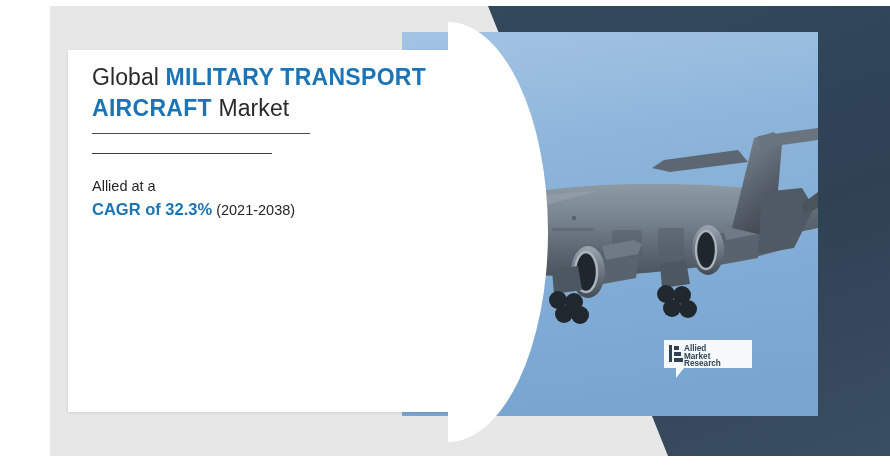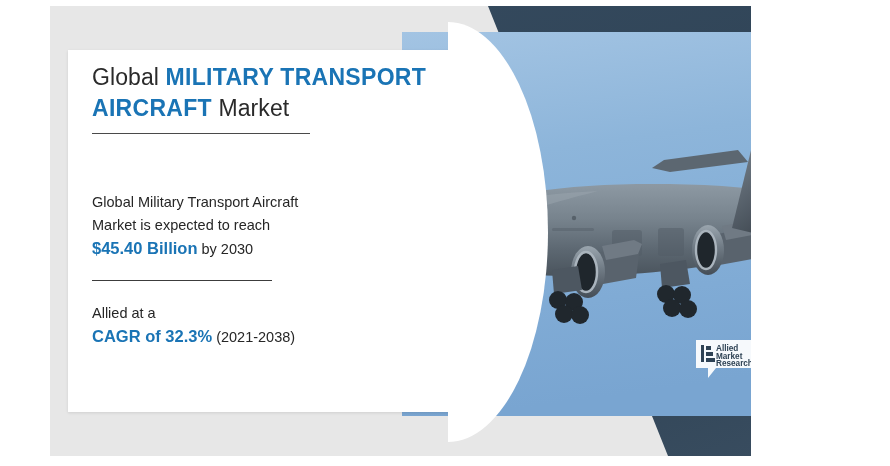--- a/index.html
+++ b/index.html
@@ -3,21 +3,21 @@
 <meta charset="utf-8">
 <style>
   html,body{margin:0;padding:0;background:#ffffff;}
   body{
     font-family:"Liberation Sans","DejaVu Sans",sans-serif;
     -webkit-font-smoothing:antialiased;
   }
 
   #stage{
     position:relative;
-    width:751px;
+    width:890px;
     height:466px;
     overflow:hidden;
     background:#ffffff;
   }
 
   
   .grey-plate{
     position:absolute;
     left:50px; top:6px;
     width:840px; height:450px;
@@ -118,21 +118,21 @@
     width:180px;
     height:1px;
     background:#3c3c3c;
   }
 
   .growth-block{margin-top:21px;}
 
   
   .logo{
     position:absolute;
-    left:694px; top:338px;
+    left:662px; top:338px;
     width:92px; height:42px;
   }
   .logo svg{display:block;}
 </style>
 </head>
 <body>
 
 <div id="stage">
 
   <div class="grey-plate"></div>
@@ -255,25 +255,20 @@
     <div class="card-curve"></div>
 
     <div class="card-inner">
 
       <h1 class="headline"><span>Global </span><span class="hl-strong">MILITARY TRANSPORT AIRCRAFT</span><span> Market</span></h1>
 
       <div class="subtitle-wrap">
         <div class="subtitle-rule"></div>
       </div>
 
-      <div class="stat-block">
-        <p class="stat-line">Global Military Transport Aircraft</p>
-        <p class="stat-line">Market is expected to reach</p>
-        <p class="stat-line"><span class="stat-accent">$45.40 Billion</span><span> by 2030</span></p>
-      </div>
 
       <div class="mid-rule"></div>
 
       <div class="growth-block">
         <p class="stat-line">Allied at a</p>
         <p class="stat-line"><span class="stat-accent">CAGR of 32.3%</span><span> (2021-2038)</span></p>
       </div>
 
     </div>
   </div>

